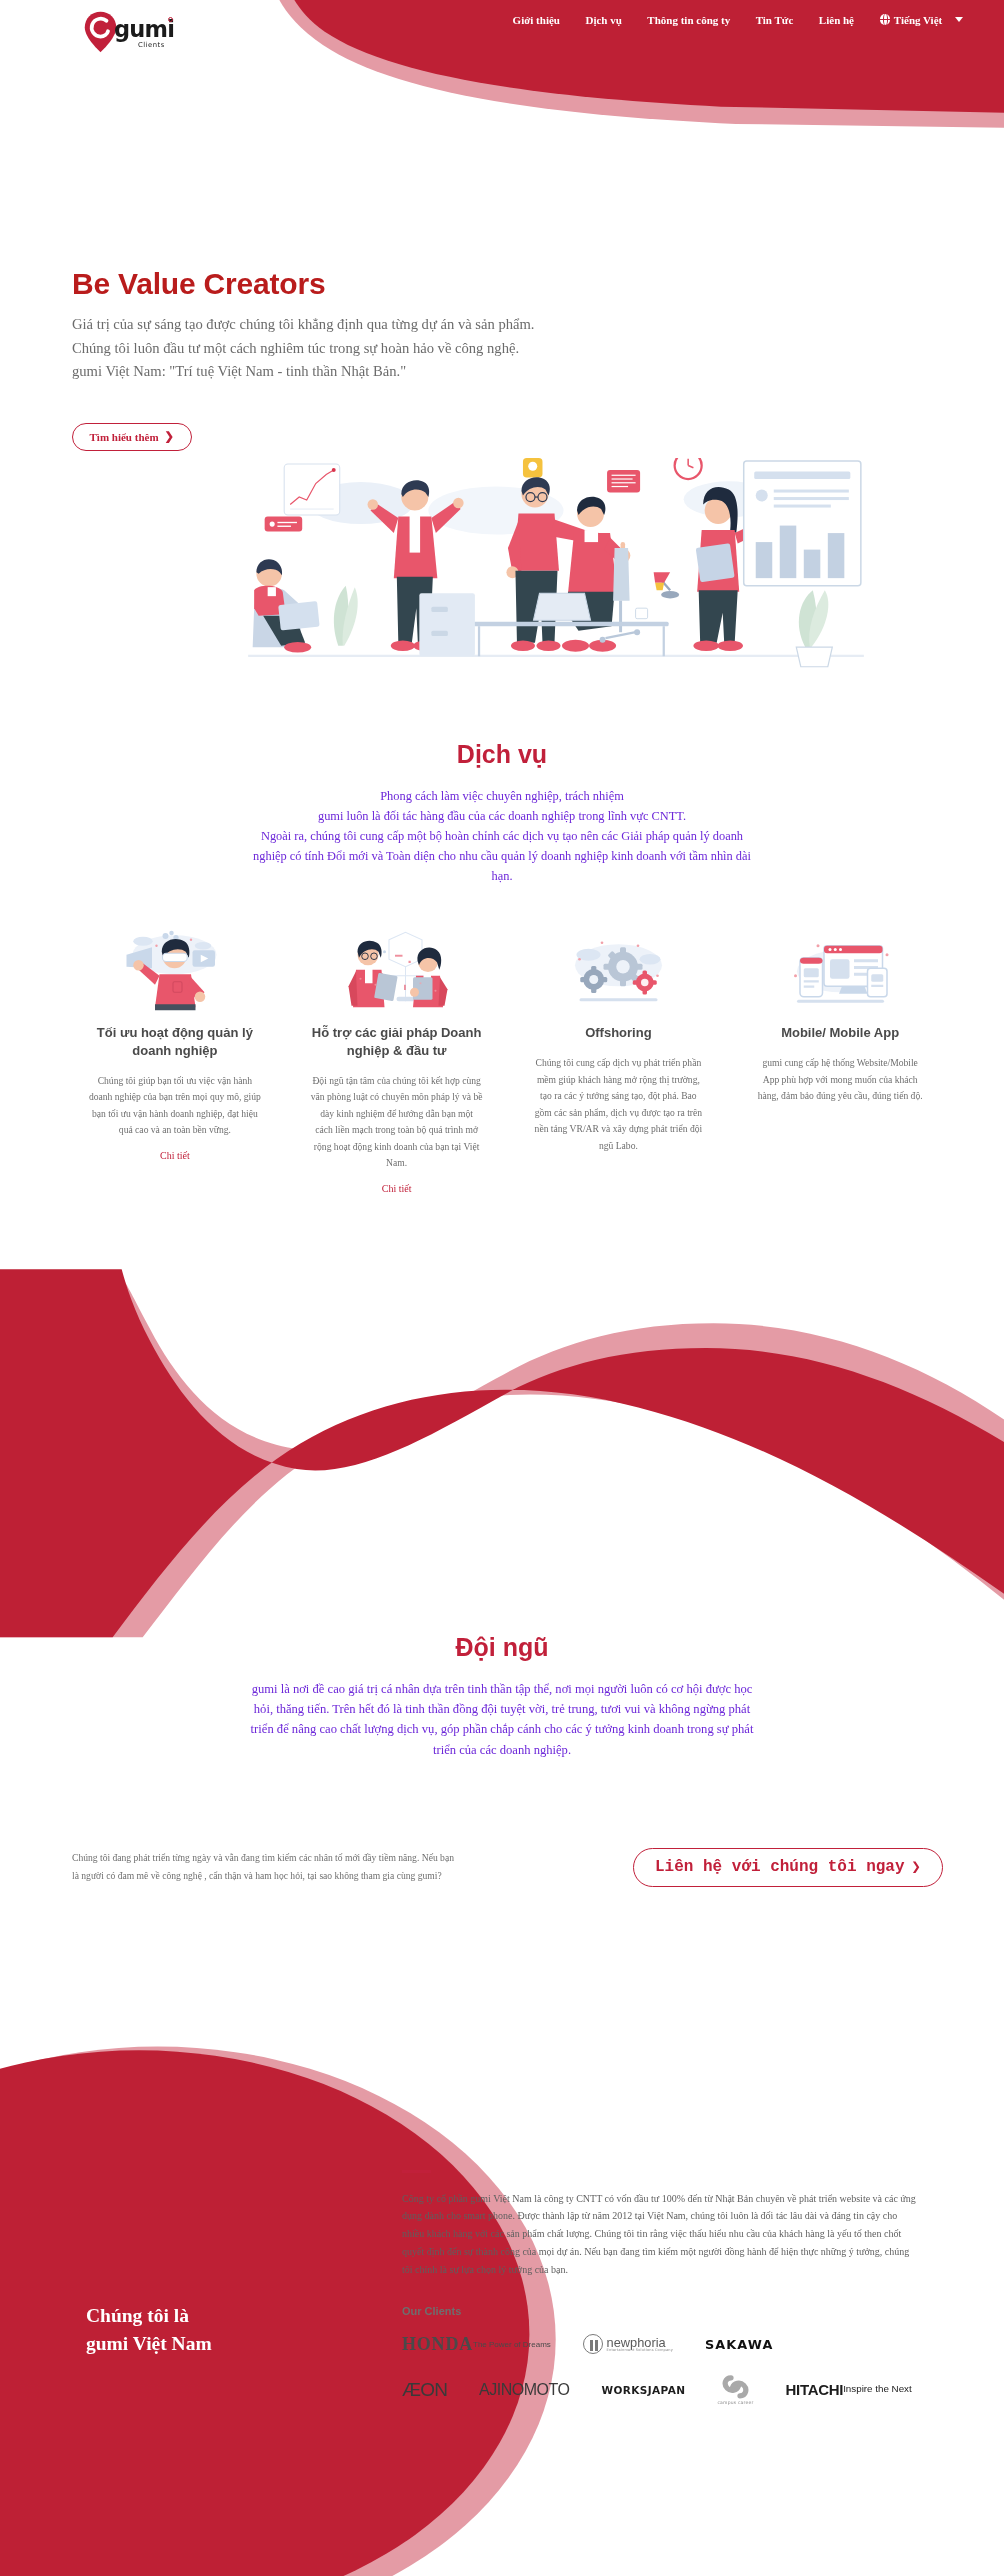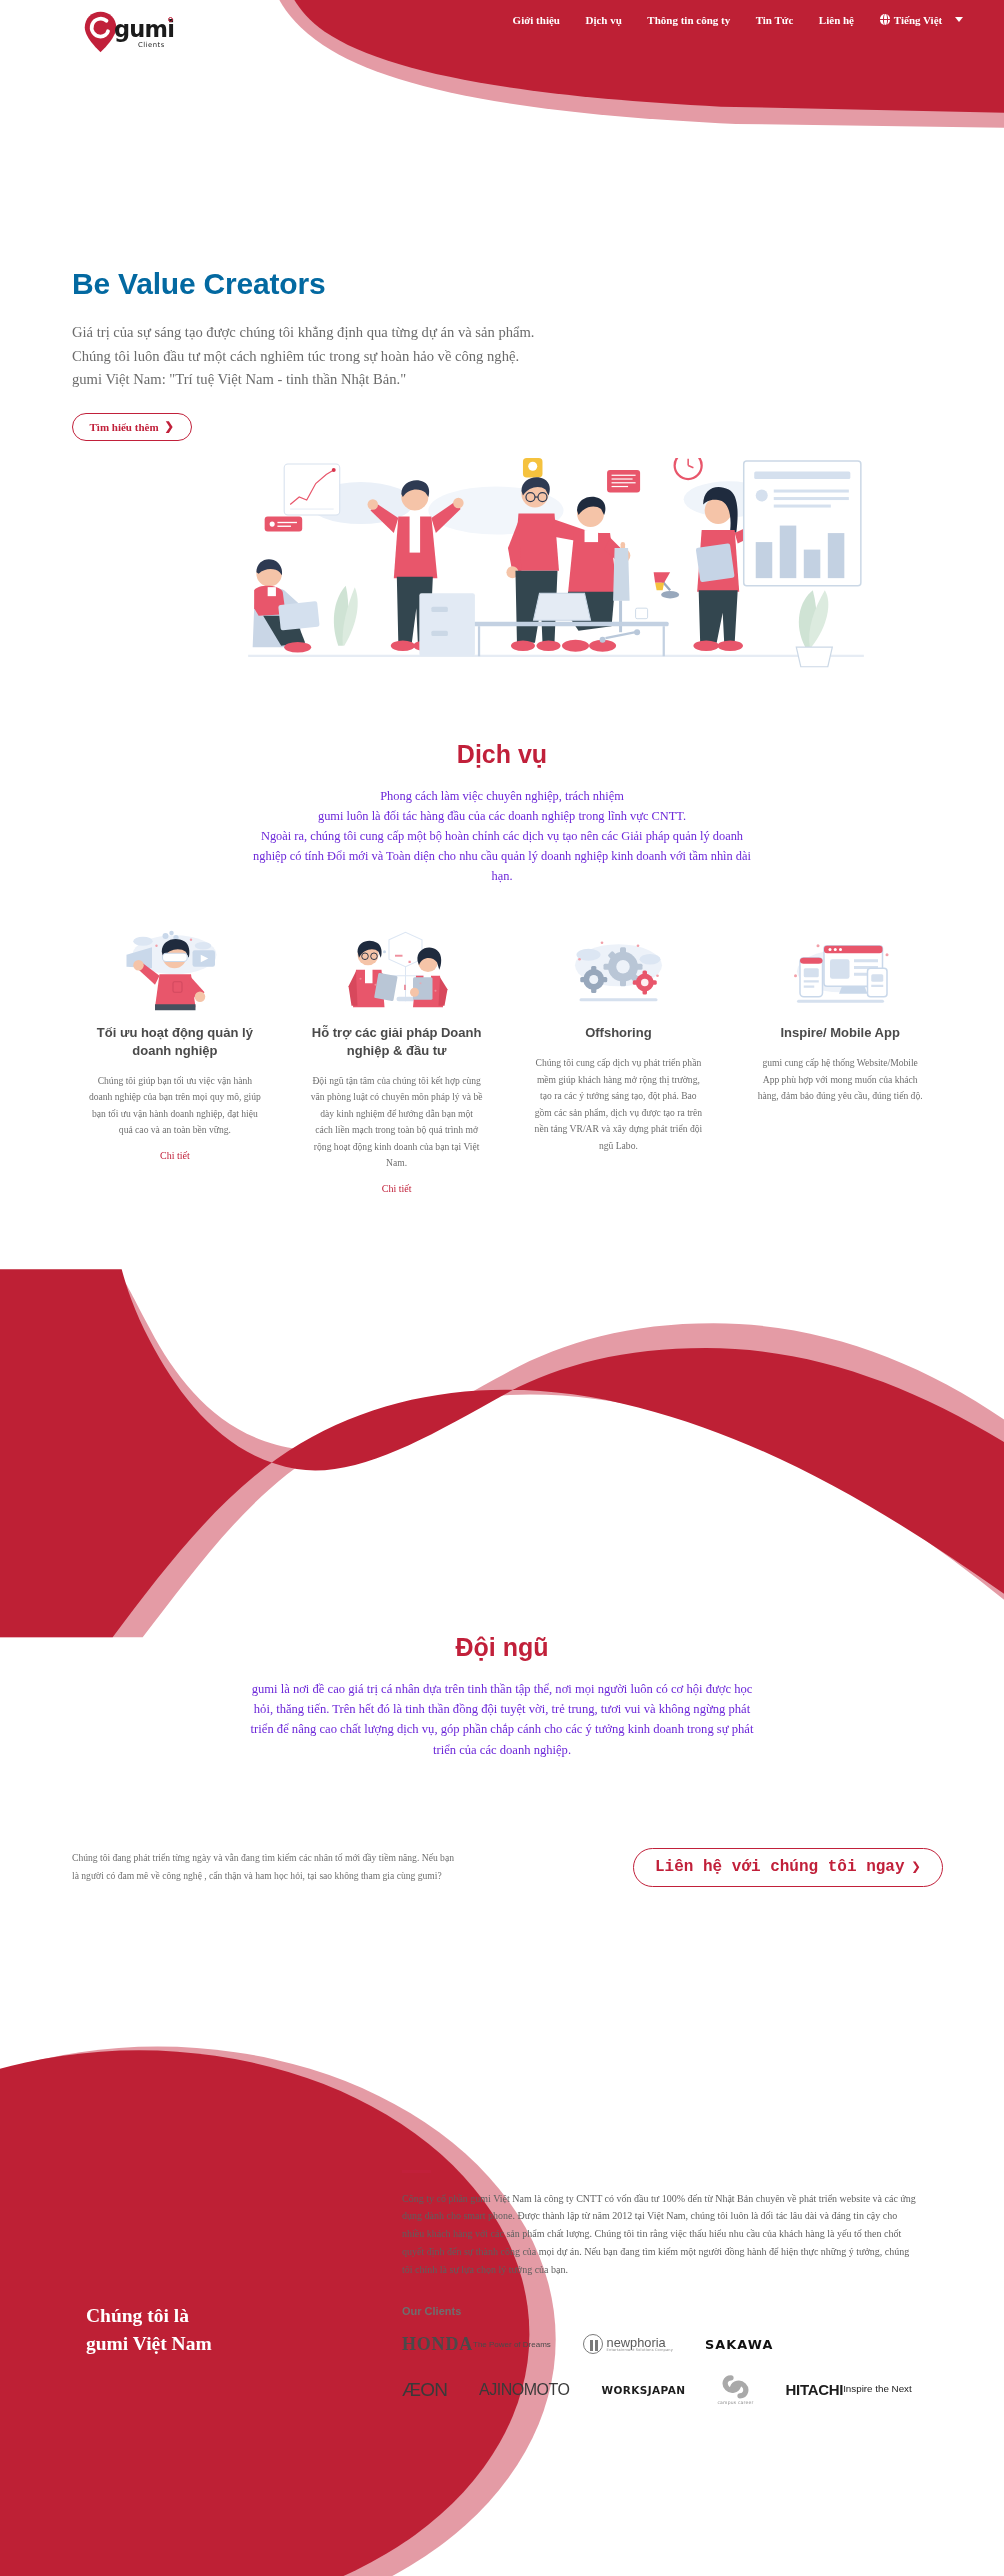--- a/index.html
+++ b/index.html
@@ -75,29 +75,29 @@
   .caret {
     width: 0; height: 0; margin-left: 9px;
     border-left: 4.5px solid transparent; border-right: 4.5px solid transparent;
     border-top: 5.3px solid #ffffff;
   }
 
   
   .hero { position: absolute; top: 267px; left: 72px; width: 886px; z-index: 5; }
   .hero h1 {
     font-family: "Liberation Sans", sans-serif;
-    font-weight: 700; font-size: 30px; color: #0369a1;
-    letter-spacing: -0.2px; margin-bottom: 20px;
+    font-weight: 700; font-size: 30px; color: #b91c1c;
+    letter-spacing: -0.2px; margin-bottom: 12px;
   }
   .hero p {
     font-size: 14.6px; line-height: 1.62; color: #6b6b6b; max-width: 841px;
   }
   .btn-outline {
     display: inline-flex; align-items: center; gap: 6px;
-    margin-top: 21px;
+    margin-top: 39px;
     padding: 6.8px 16.5px;
     border: 1.2px solid #c1203a; border-radius: 22.5px;
     color: #c1203a; background: transparent;
     font-family: "Liberation Serif", serif;
     font-weight: 700; font-size: 11px; cursor: pointer;
     text-decoration: none;
   }
   .btn-outline .chev { font-size: 11.3px; font-weight: 700; line-height: 1; }
 
   
@@ -568,21 +568,21 @@
               <rect x="115" y="74" width="16" height="3"></rect>
             </g>
           <g fill="#F2A0A9">
               <circle cx="44" cy="22" r="2"></circle>
               <circle cx="136" cy="34" r="2"></circle>
               <circle cx="14" cy="62" r="2"></circle>
             </g>
           <rect x="16" y="94" width="116" height="4" rx="2" fill="#D5E0EE"></rect>
         </svg>
       </div>
-      <h3>Inspire/ Mobile App</h3>
+      <h3>Mobile/ Mobile App</h3>
       <p>gumi cung cấp hệ thống Website/Mobile App phù hợp với mong muốn của khách hàng, đảm bảo đúng yêu cầu, đúng tiến độ.</p>
       <a class="more" href="#"></a>
     </div>
   </div>
 
   <div class="team">
     <div class="sec-title">Đội ngũ</div>
     <div class="sec-lead">
       <span>gumi là nơi đề cao giá trị cá nhân dựa trên tinh thần tập thể, nơi mọi người luôn có cơ hội được học</span><br>
       <span>hỏi, thăng tiến. Trên hết đó là tinh thần đồng đội tuyệt vời, trẻ trung, tươi vui và không ngừng phát</span><br>

